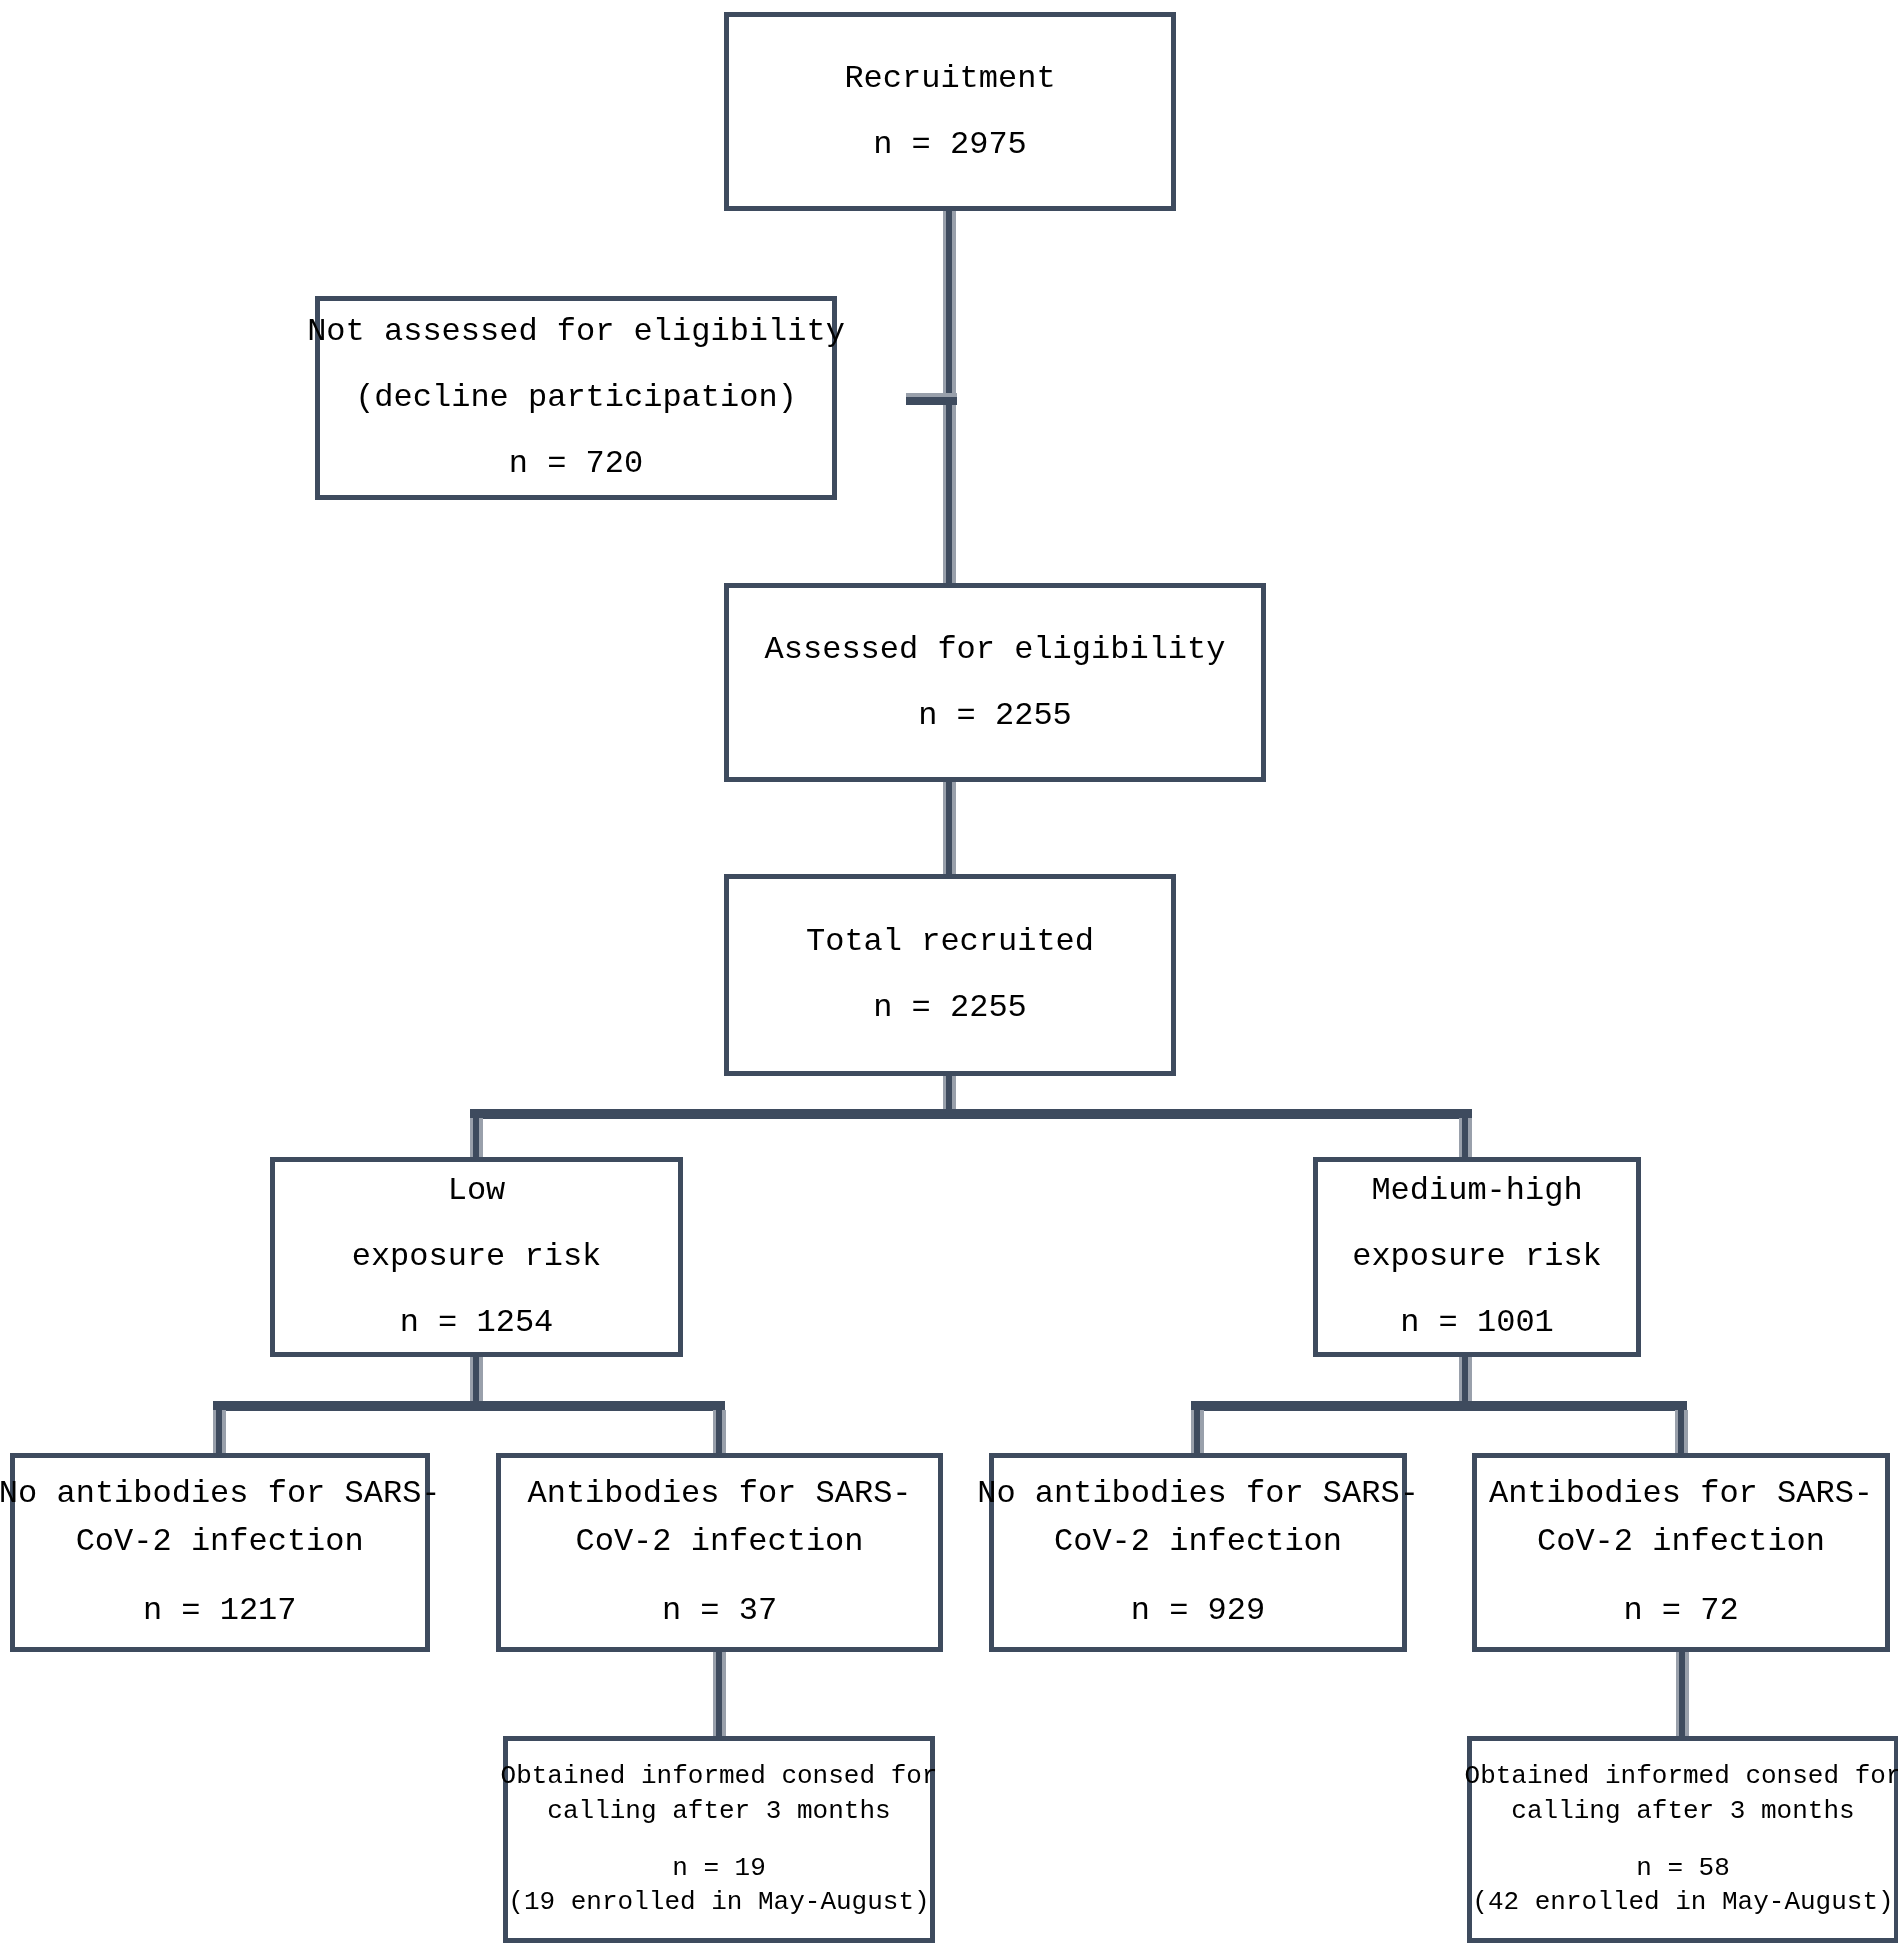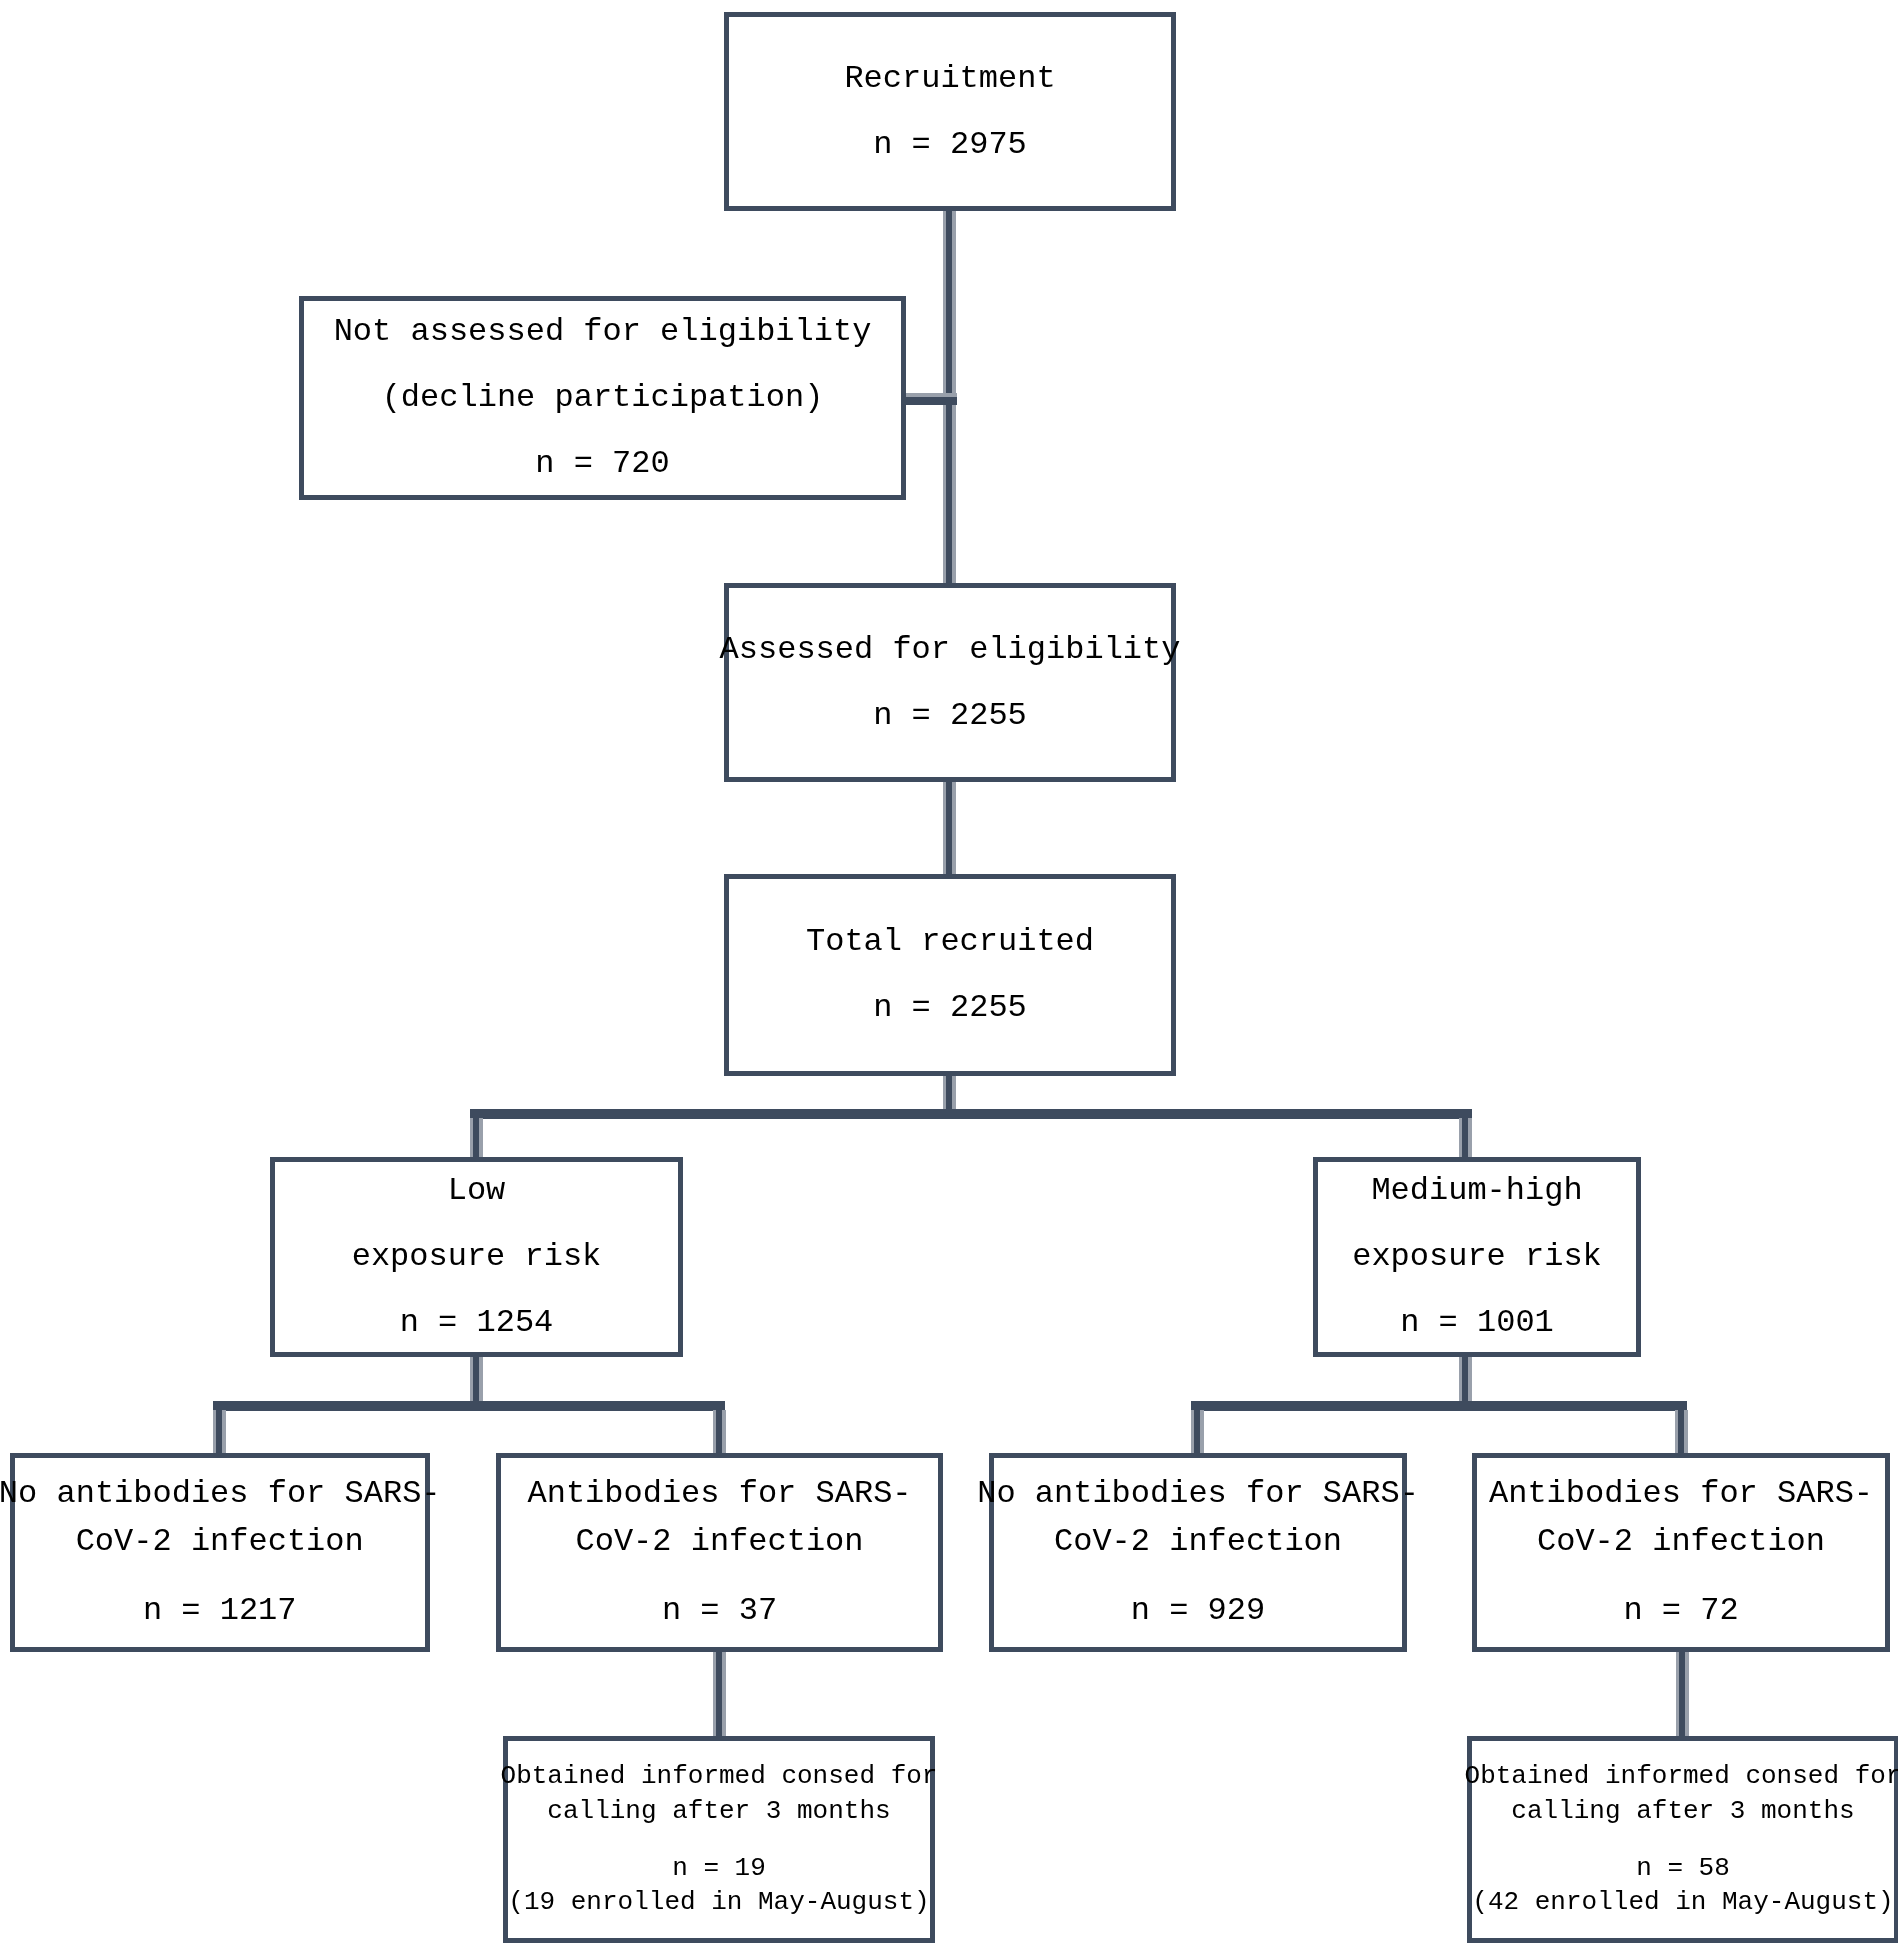--- a/index.html
+++ b/index.html
@@ -32,22 +32,22 @@
     font-size: 32px;
   }
   .ln { line-height: 2.06; white-space: nowrap; }
   .pair .ln-head { line-height: 1.5; }
   .pair .ln-n { line-height: 1.5; margin-top: 20.4px; }
   .consent { font-size: 26px; }
   .consent .ln { line-height: 1.32; }
   .consent .ln-n { margin-top: 23px; }
 
   .b-recruitment  { left: 724px; top: 12px;   width: 452px;  height: 199px; }
-  .b-not-assessed { left: 299px;  top: 296px;  width: 607px; height: 204px; }
-  .b-assessed     { left: 724px; top: 583px; width: 452px;  height: 199px; }
+  .b-not-assessed { left: 315px;  top: 296px;  width: 522px; height: 204px; }
+  .b-assessed     { left: 724px; top: 583px; width: 542px;  height: 199px; }
   .b-total        { left: 724px; top: 874px; width: 452px;  height: 202px; }
   .b-low          { left: 270px;  top: 1157px; width: 413px;  height: 200px; }
   .b-medium-high  { left: 1313px; top: 1157px; width: 328px;  height: 200px; }
   .b-low-no-ab    { left: 9.7px;   top: 1453px; width: 420px;  height: 199px; }
   .b-low-ab       { left: 496px; top: 1453px; width: 447px;  height: 199px; }
   .b-mh-no-ab     { left: 989px; top: 1453px; width: 418px;  height: 199px; }
   .b-mh-ab        { left: 1472px; top: 1453px; width: 418px;  height: 199px; }
   .b-low-consent  { left: 503px; top: 1736px; width: 432px;  height: 207px; }
   .b-mh-consent   { left: 1467px; top: 1736px; width: 432px;  height: 207px; }
 

